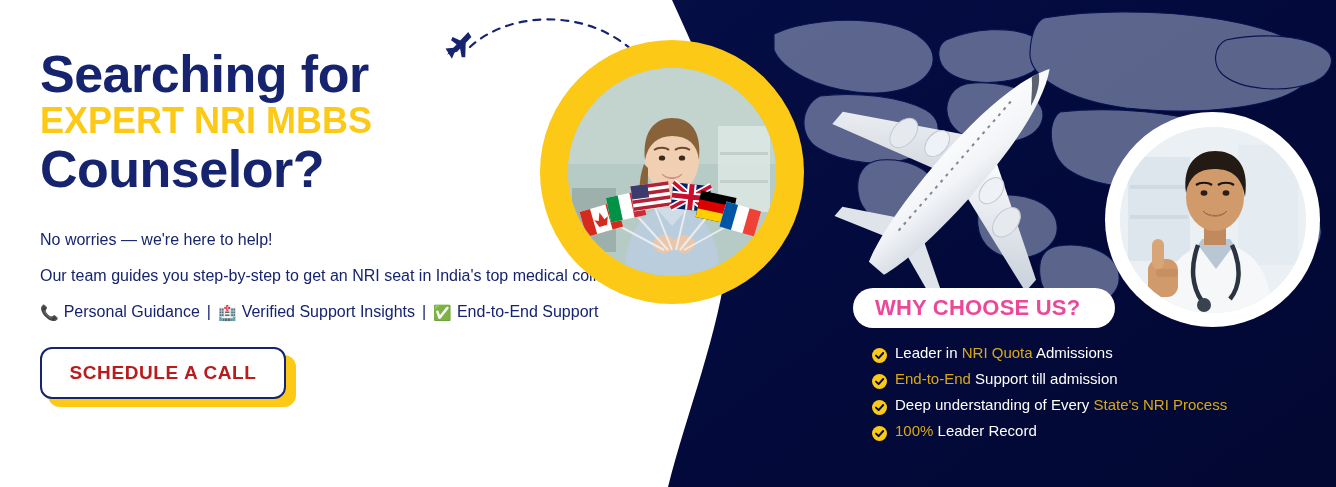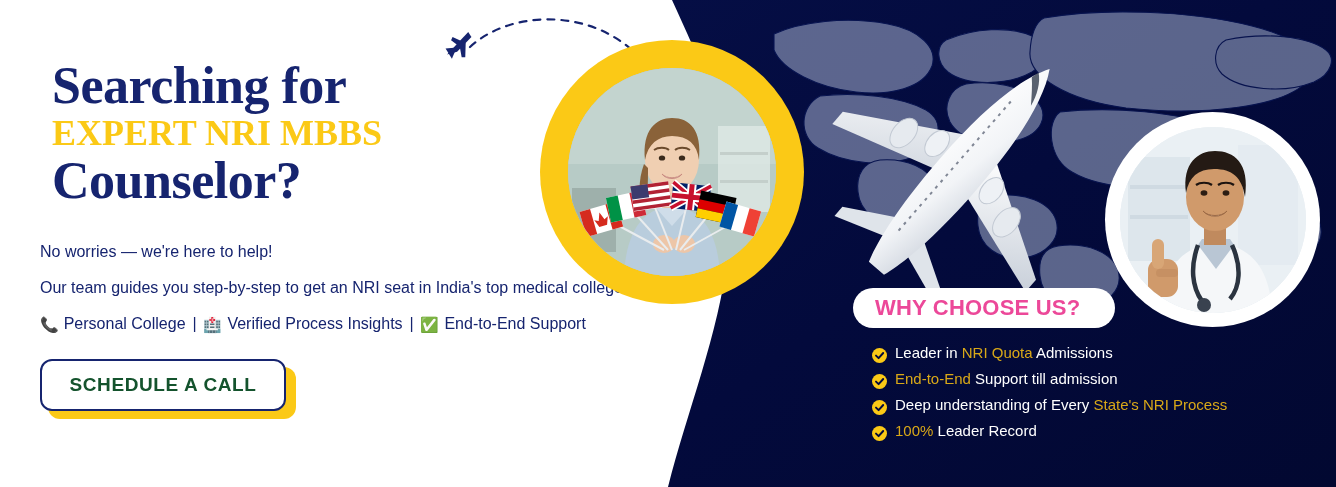--- a/index.html
+++ b/index.html
@@ -19,40 +19,40 @@
     opacity:.62;pointer-events:none;}
   .world-map svg{display:block;width:100%;height:100%;}
 
   
   .airliner{position:absolute;left:800px;top:6px;width:320px;height:320px;z-index:3;
     pointer-events:none;}
   .airliner svg{display:block;width:100%;height:100%;}
 
   
   .left-col{position:absolute;left:40px;top:46px;width:610px;z-index:6;}
-  .headline{margin:12px;line-height:1.08;font-family:Liberation Serif, serif;}
+  .headline{margin:0;line-height:1.08;}
   .hl-line{display:block;font-size:52px;font-weight:bold;letter-spacing:-0.5px;}
   .hl-navy{color:#16246F;}
   .hl-yellow{color:#FBC916;font-size:36px;letter-spacing:0px;}
   .hl-gap{height:8px;}
 
   .sub-1{margin:34px 0 0 0;font-size:16px;color:#16246F;font-weight:500;}
   .sub-2{margin:18px 0 0 0;font-size:16px;color:#16246F;font-weight:500;}
   .feature-row{margin:18px 0 0 0;font-size:16px;color:#16246F;font-weight:500;
     display:flex;align-items:center;gap:5px;flex-wrap:nowrap;white-space:nowrap;}
   .feat-ico{font-size:15px;line-height:1;}
   .feat-sep{color:#16246F;margin:0 2px;}
 
   
   .cta-wrap{position:relative;margin-top:26px;width:248px;height:54px;}
   .cta-shadow{position:absolute;left:8px;top:8px;width:248px;height:52px;
     background:#FBC916;border-radius:12px;}
   .cta-btn{position:absolute;left:0;top:0;width:246px;height:52px;
     background:#ffffff;border:2.5px solid #16246F;border-radius:12px;
-    color:#14532d;font-size:19px;font-weight:bold;letter-spacing:.6px;
+    color:#b91c1c;font-size:19px;font-weight:bold;letter-spacing:.6px;
     display:flex;align-items:center;justify-content:center;cursor:pointer;
     font-family:"Liberation Sans", sans-serif;}
 
   
   .flight-path{position:absolute;left:440px;top:2px;width:230px;height:62px;z-index:5;
     pointer-events:none;}
   .flight-path svg{display:block;width:100%;height:100%;}
 
   
   .photo-woman{position:absolute;left:540px;top:40px;width:264px;height:264px;
@@ -176,24 +176,24 @@
       <span class="hl-line hl-yellow">EXPERT NRI MBBS</span>
       <span class="hl-gap"></span>
       <span class="hl-line hl-navy">Counselor?</span>
     </h1>
 
     <p class="sub-1">No worries — we're here to help!</p>
     <p class="sub-2">Our team guides you step-by-step to get an NRI seat in India's top medical colleges.</p>
 
     <div class="feature-row">
       <span class="feat-ico">📞</span>
-      <span>Personal College</span>
+      <span>Personal Guidance</span>
       <span class="feat-sep">|</span>
       <span class="feat-ico">🏥</span>
-      <span>Verified Process Insights</span>
+      <span>Verified Support Insights</span>
       <span class="feat-sep">|</span>
       <span class="feat-ico">✅</span>
       <span>End-to-End Support</span>
     </div>
 
     <div class="cta-wrap">
       <div class="cta-shadow"></div>
       <button class="cta-btn">SCHEDULE A CALL</button>
     </div>
   </div>

